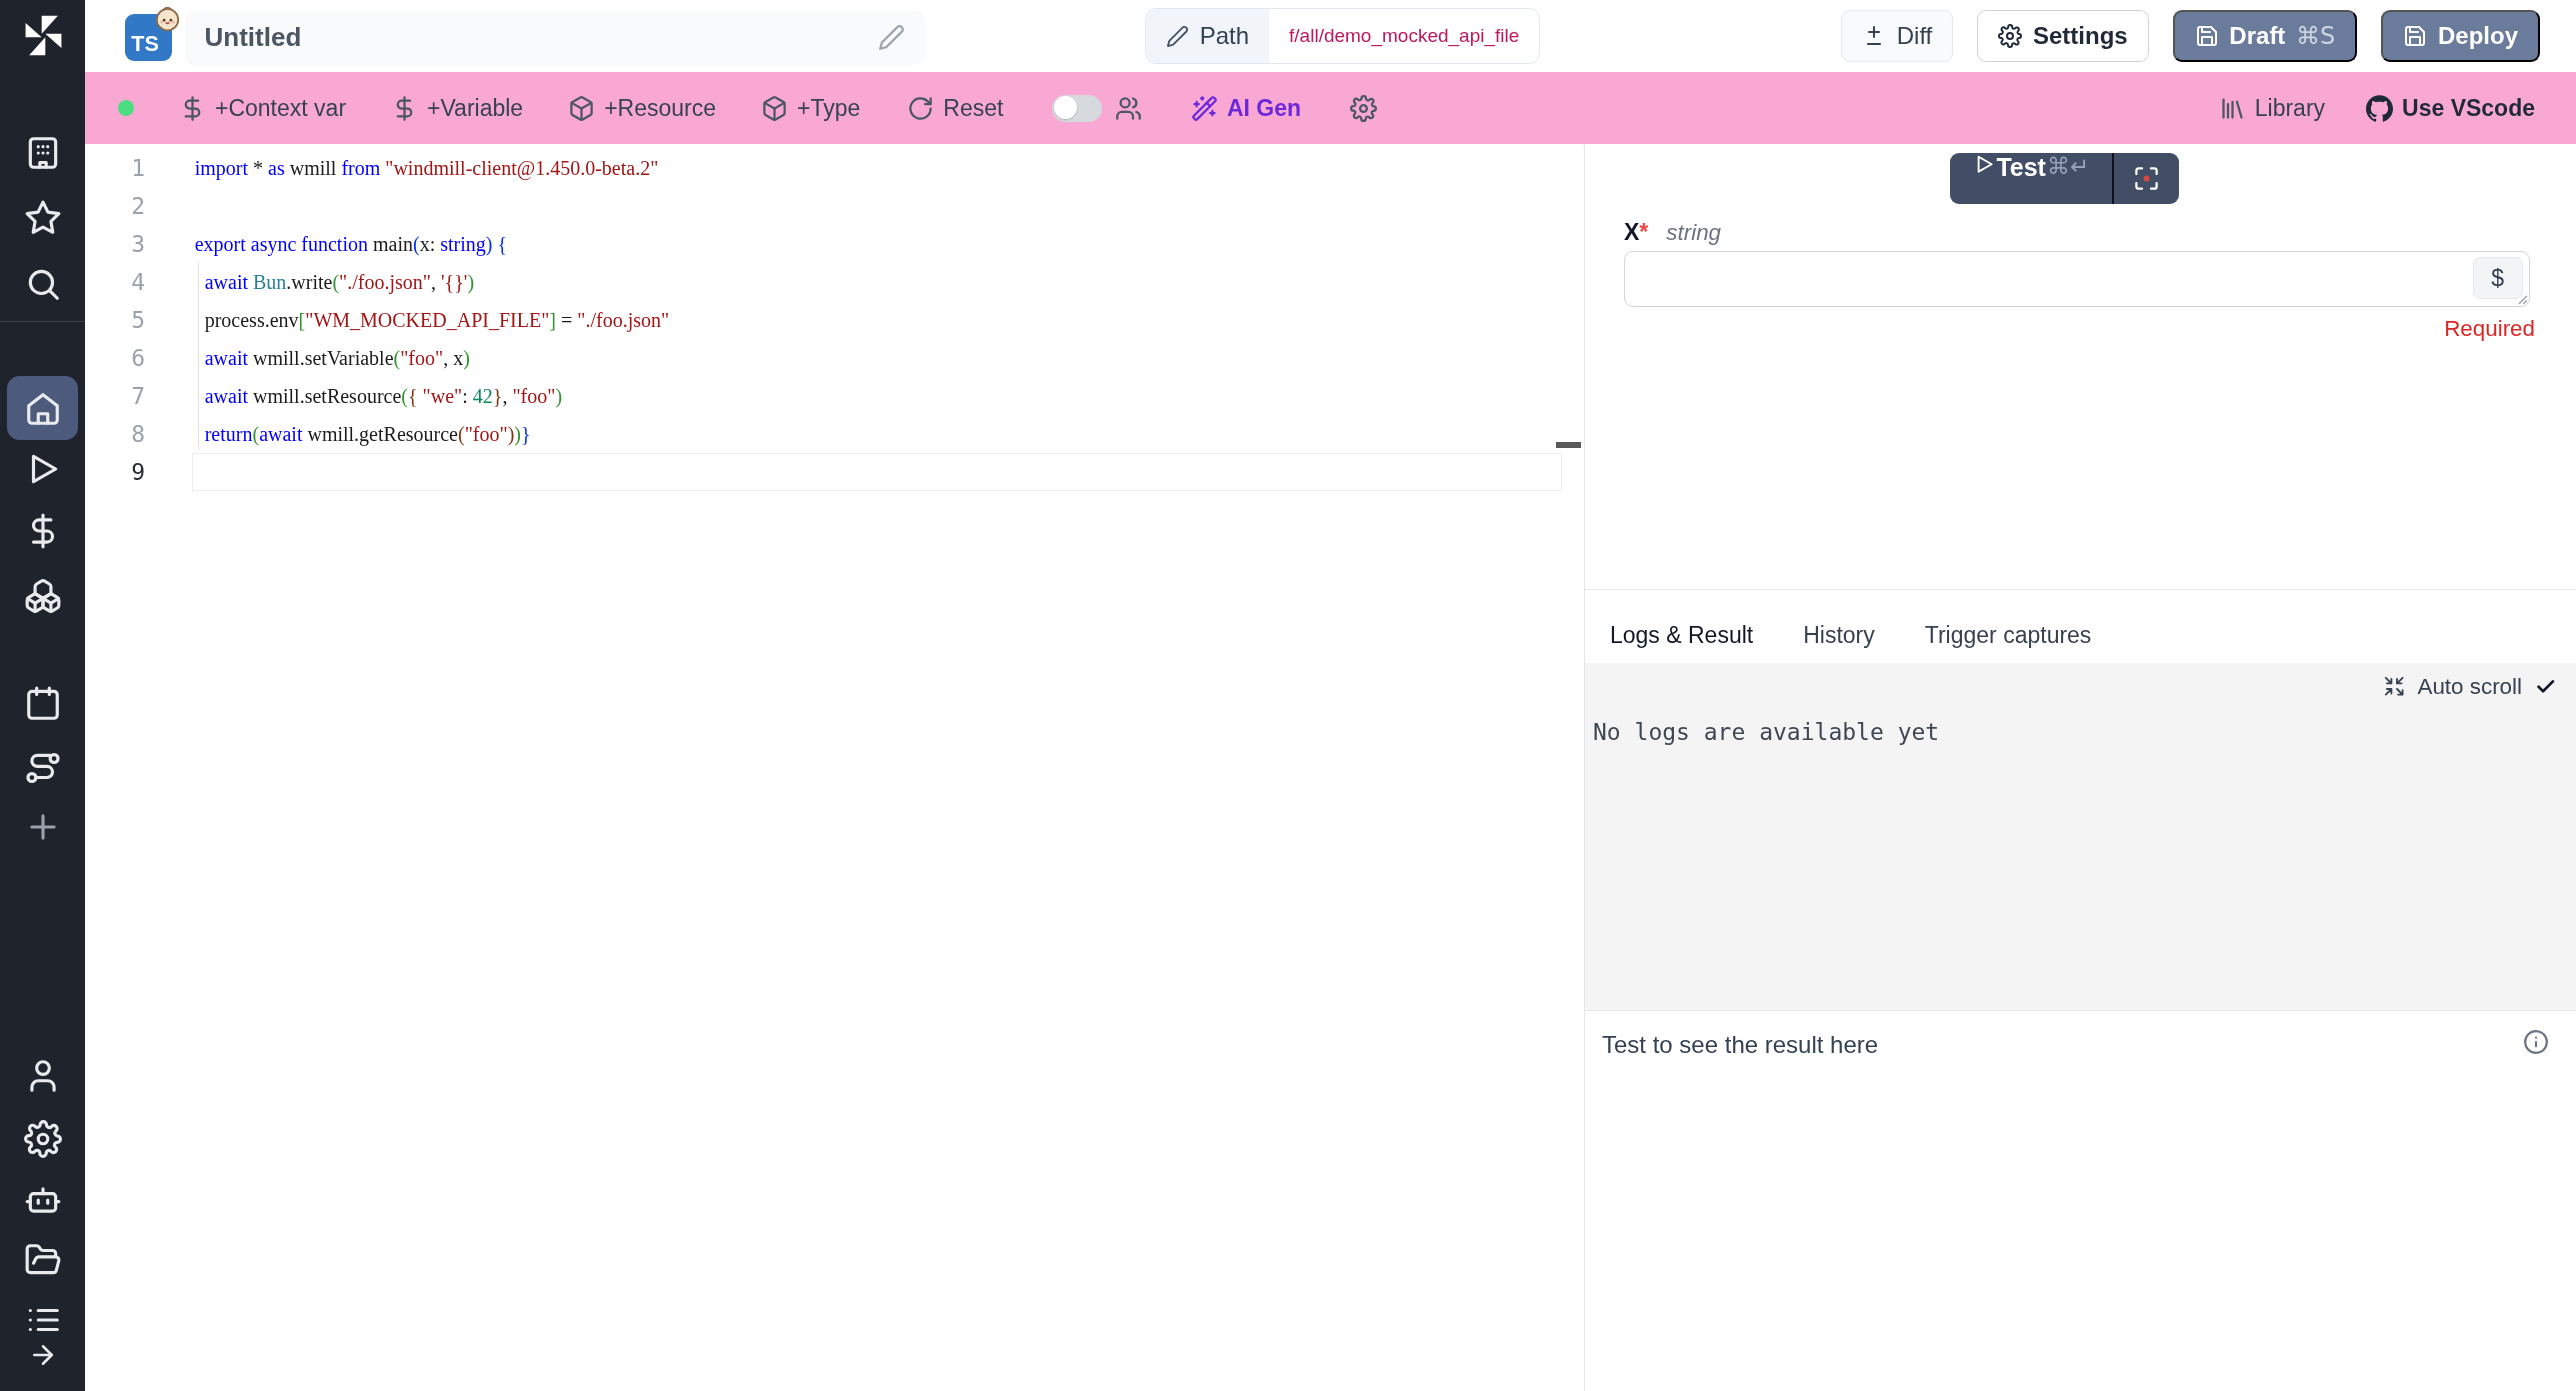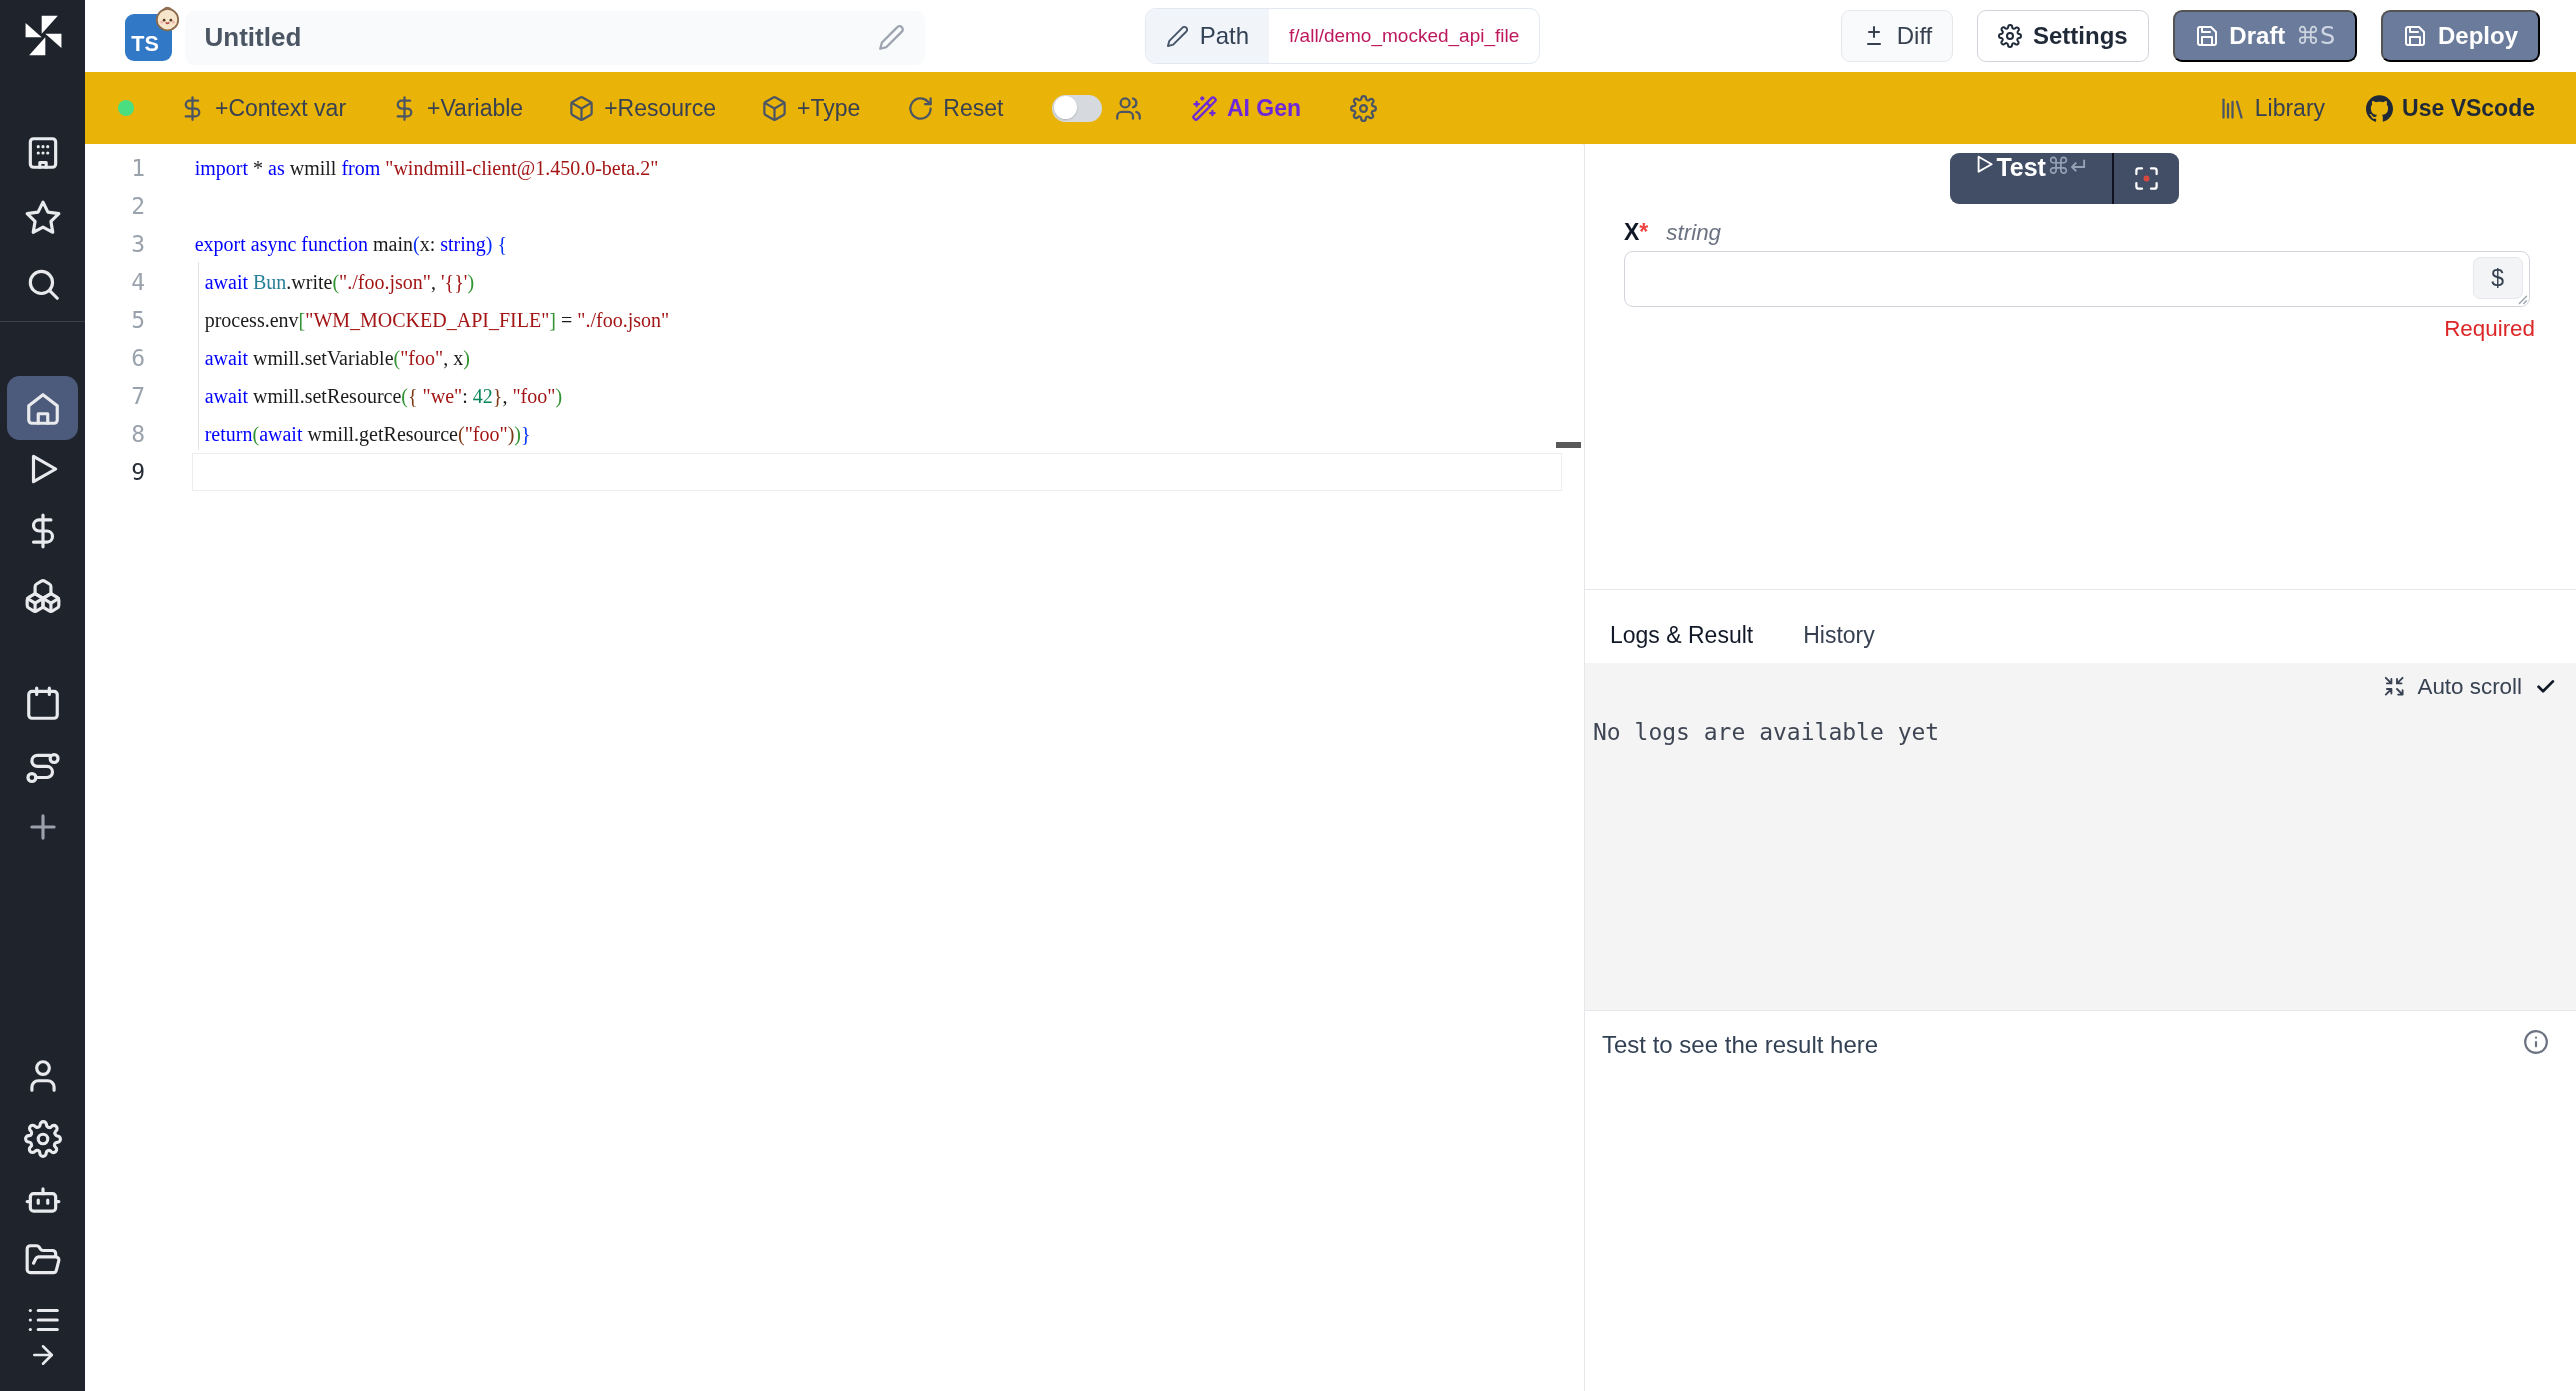--- a/index.html
+++ b/index.html
@@ -34,21 +34,21 @@
   .path-pill .seg2{display:flex;align-items:center;padding:0 20px;font-family:Liberation Sans, sans-serif;font-size:19px;color:#be185d}
   .hdr-right{position:absolute;right:36px;top:10px;display:flex;gap:24px;align-items:center}
   .btn{display:flex;align-items:center;gap:10.7px;height:52px;border-radius:9px;padding:0 20px;font-size:24px;cursor:pointer;white-space:nowrap}
   .btn svg{width:24px;height:24px}
   .btn-ghost{background:#f9fafb;border:0.9px solid #e5e7eb;color:#374151;font-weight:500}
   .btn-light{background:#fff;border:0.9px solid #d1d5db;color:#1f2937;font-weight:700}
   .btn-slate{background:var(--slate_button,#6b7b9b);color:#fff;font-weight:700}
   .btn-slate .kbd{color:#cdd5e1;font-weight:400;font-family:"DejaVu Sans",sans-serif}
 
   
-  .toolbar{position:absolute;left:85px;top:72px;right:0;height:73px;background:#eab308;border-bottom:0.9px solid #e8eaed;display:flex;align-items:center;font-size:23px;color:#374151}
+  .toolbar{position:absolute;left:85px;top:72px;right:0;height:73px;background:#f9a8d4;border-bottom:0.9px solid #e8eaed;display:flex;align-items:center;font-size:23px;color:#374151}
   .tool{display:flex;align-items:center;gap:9px;cursor:pointer;white-space:nowrap}
   .tool svg{width:27px;height:27px;color:#4b5563}
   .dot{width:16px;height:16px;border-radius:50%;background:var(--green_dot,#4ade80);margin-left:33px}
   .toggle{width:50px;height:27px;border-radius:13.4px;background:#d6dade;position:relative;cursor:pointer}
   .toggle .knob{position:absolute;left:1.8px;top:1.8px;width:23px;height:23px;border-radius:50%;background:#fff;box-shadow:0 0.9px 1.8px rgba(0,0,0,.2)}
   .ai{color:var(--ai_purple,#6d28d9);font-weight:600}
   .ai svg{color:var(--ai_purple,#6d28d9)}
   .toolbar .right{margin-left:auto;display:flex;align-items:center;gap:41px;margin-right:41px}
   .bold-dark{font-weight:700;color:#1f2937}
 
@@ -467,20 +467,21 @@
       <svg viewBox="0 0 16 16" style="display:block">
           <path d="M14 6 6 14M14 11l-3 3" stroke="#9ca3af" stroke-width="1.6" stroke-linecap="round"></path>
         </svg>
     </span>
   </div>
   <div class="required">Required</div>
 
   <div class="tabs-row">
       <div class="tab active">Logs &amp; Result</div>
       <div class="tab">History</div>
+      <div class="tab">Trigger captures</div>
     </div>
 
   <div class="logs-area">
     <span class="autoscroll">
       <svg class="ic" viewBox="0 0 24 24">
           <path d="m15 15 6 6m0 0v-4.8m0 4.8h-4.8"></path>
           <path d="M9 19.8V15m0 0H4.2M9 15l-6 6"></path>
           <path d="M15 4.2V9m0 0h4.8M15 9l6-6"></path>
           <path d="M9 4.2V9m0 0H4.2M9 9 3 3"></path>
         </svg>

